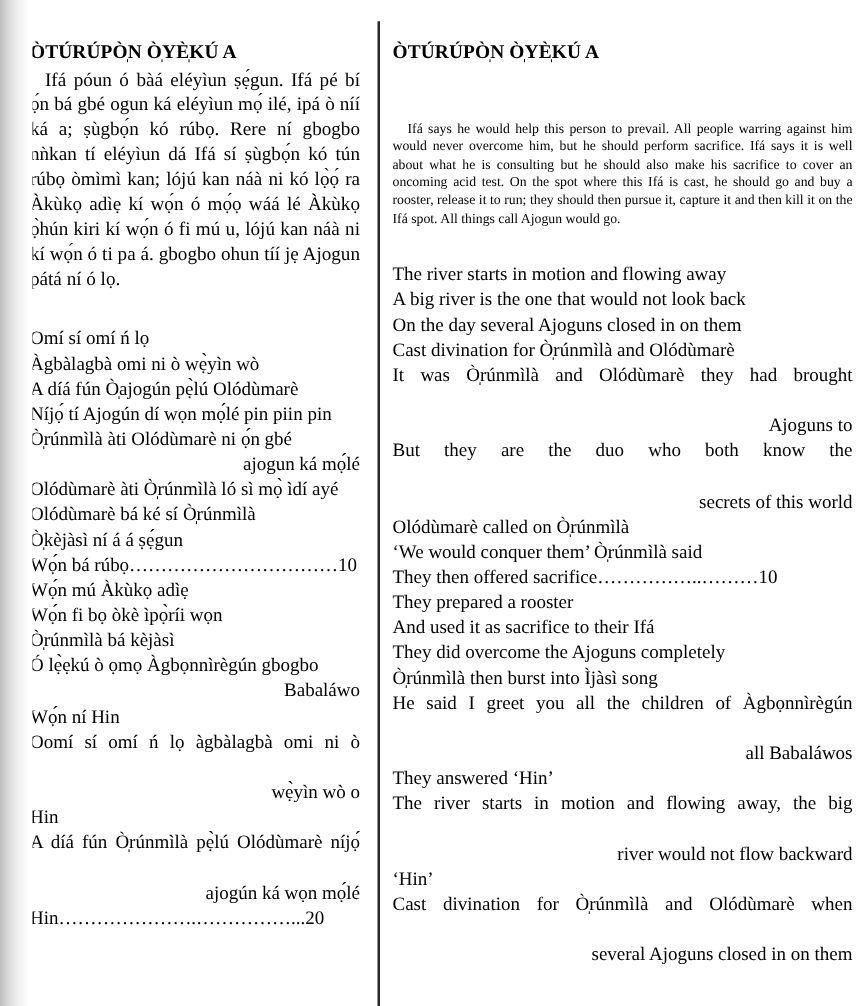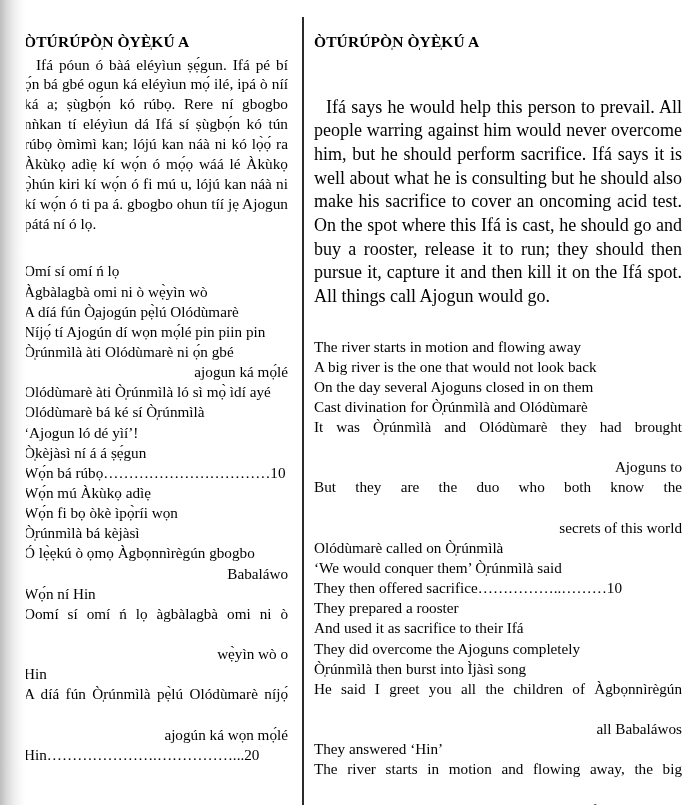--- a/index.html
+++ b/index.html
@@ -64,21 +64,21 @@
 
   .prose {
     font-size: 15.3px;
     line-height: 1.30;
     text-align: justify;
     text-justify: inter-word;
     margin: 0;
     text-indent: 12px;
     hyphens: none;
   }
-  .col-right .prose { font-size: 18px; line-height: 1.315; margin-top: 44px; }
+  .col-right .prose { font-size: 11px; line-height: 1.315; margin-top: 44px; }
 
   .verse {
     font-size: 15.2px;
     line-height: 1.325;
     margin: 0;
   }
   .verse .ln {
     margin: 0;
     white-space: normal;
   }
@@ -117,21 +117,20 @@
         <div class="ln">Omí sí omí ń lọ</div>
         <div class="ln">Àgbàlagbà omi ni ò wẹ̀yìn wò</div>
         <div class="ln">A díá fún Ò̩ajogún pẹ̀lú Olódùmarè</div>
         <div class="ln">Níjọ́ tí Ajogún dí wọn mọ́lé pin piin pin</div>
         <div class="ln">Ò̩rúnmìlà àti Olódùmarè ni ọ́n gbé</div>
         <div class="ln">
           <span class="run">ajogun ká mọ́lé</span>
         </div>
         <div class="ln">Olódùmarè àti Ò̩rúnmìlà ló sì mọ̀ ìdí ayé</div>
         <div class="ln">Olódùmarè bá ké sí Ò̩rúnmìlà</div>
-        <div class="ln">‘Ajogun ló dé yìí’!</div>
         <div class="ln">Ò̩kèjàsì ní á á ṣẹ́gun</div>
         <div class="ln">Wọ́n bá rúbọ……………………………10</div>
         <div class="ln">Wọ́n mú Àkùkọ adìẹ</div>
         <div class="ln">Wọ́n fi bọ òkè ìpọ̀ríi wọn</div>
         <div class="ln">Ò̩rúnmìlà bá kèjàsì</div>
         <div class="ln">Ó lẹ̀ẹkú ò ọmọ Àgbọnnìrègún gbogbo</div>
         <div class="ln">
           <span class="run">Babaláwo</span>
         </div>
         <div class="ln">Wọ́n ní Hin</div>

